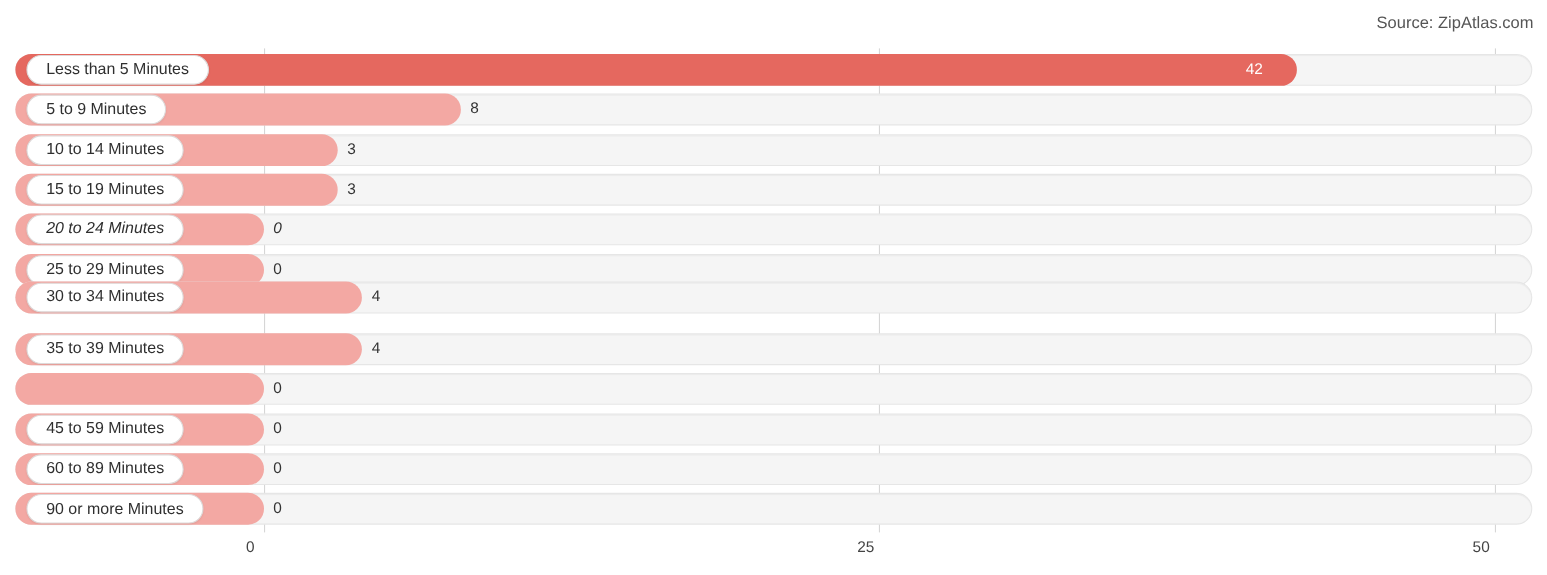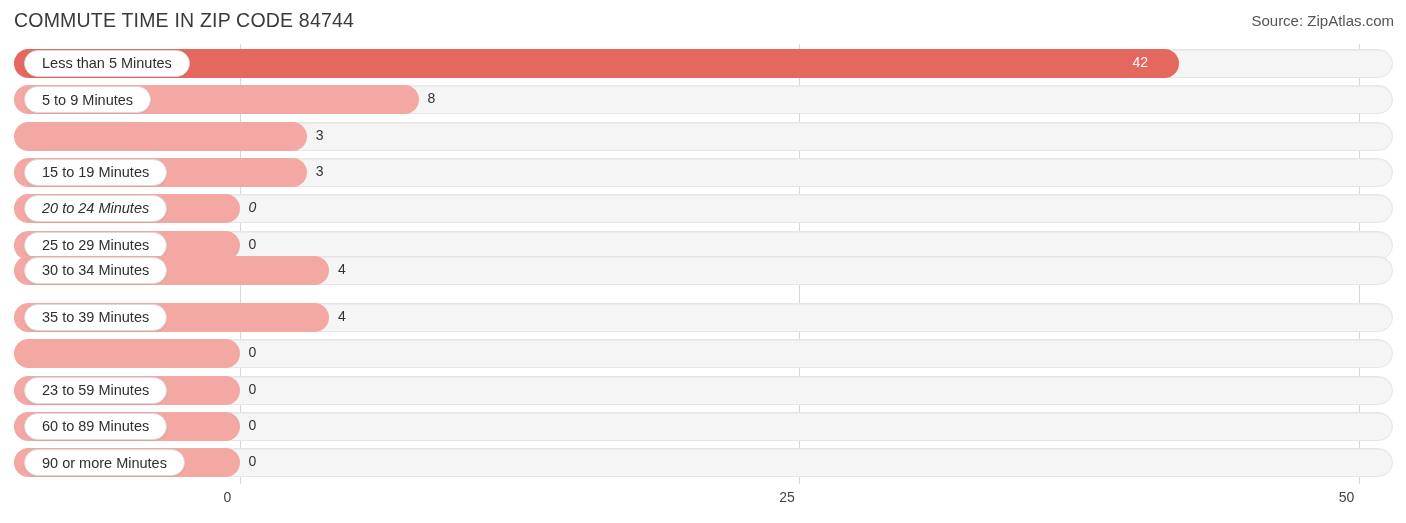--- a/index.html
+++ b/index.html
@@ -133,21 +133,20 @@
     color: #444444;
     white-space: nowrap;
     transform: translateX(-50%);
     line-height: 1;
   }
 </style>
 </head>
 <body>
 
 <div id="header">
-  <div id="chart-title">COMMUTE TIME IN ZIP CODE 84744</div>
   <div id="source-label">Source: ZipAtlas.com</div>
 </div>
 
 <div id="plot">
     <div class="gridline" style="left: 239.5px; background: rgb(214, 214, 214);"></div>
     <div class="gridline" style="left: 799px; background: rgb(214, 214, 214);"></div>
     <div class="gridline" style="left: 1358.5px; background: rgb(214, 214, 214);"></div>
     <div class="row" style="top: 1px;">
       <div class="track" style="background: rgb(245, 245, 245); border-color: rgb(230, 230, 230);"></div>
       <div class="fill" style="width: 1165.46px; background: rgb(229, 104, 95);"></div>
@@ -160,20 +159,23 @@
       <div class="track" style="background: rgb(245, 245, 245); border-color: rgb(230, 230, 230);"></div>
       <div class="fill" style="width: 404.54px; background: rgb(243, 168, 163);"></div>
       <div class="pill">
         <span class="pill-text">5 to 9 Minutes</span>
       </div>
       <div class="value" style="left: 427.54px; color: rgb(51, 51, 51);">8</div>
     </div>
     <div class="row" style="top: 73.6px;">
       <div class="track" style="background: rgb(245, 245, 245); border-color: rgb(230, 230, 230);"></div>
       <div class="fill" style="width: 292.64px; background: rgb(243, 168, 163);"></div>
+      <div class="pill">
+        <span class="pill-text">10 to 14 Minutes</span>
+      </div>
       <div class="value" style="left: 315.64px; color: rgb(51, 51, 51);">3</div>
     </div>
     <div class="row" style="top: 109.9px;">
       <div class="track" style="background: rgb(245, 245, 245); border-color: rgb(230, 230, 230);"></div>
       <div class="fill" style="width: 292.64px; background: rgb(243, 168, 163);"></div>
       <div class="pill">
         <span class="pill-text">15 to 19 Minutes</span>
       </div>
       <div class="value" style="left: 315.64px; color: rgb(51, 51, 51);">3</div>
     </div>
@@ -211,21 +213,21 @@
     </div>
     <div class="row" style="top: 291.4px;">
       <div class="track" style="background: rgb(245, 245, 245); border-color: rgb(230, 230, 230);"></div>
       <div class="fill" style="width: 225.5px; background: rgb(243, 168, 163);"></div>
       <div class="value" style="left: 248.5px; color: rgb(51, 51, 51);">0</div>
     </div>
     <div class="row" style="top: 327.7px;">
       <div class="track" style="background: rgb(245, 245, 245); border-color: rgb(230, 230, 230);"></div>
       <div class="fill" style="width: 225.5px; background: rgb(243, 168, 163);"></div>
       <div class="pill">
-        <span class="pill-text">23 to 59 Minutes</span>
+        <span class="pill-text">45 to 59 Minutes</span>
       </div>
       <div class="value" style="left: 248.5px; color: rgb(51, 51, 51);">0</div>
     </div>
     <div class="row" style="top: 364px;">
       <div class="track" style="background: rgb(245, 245, 245); border-color: rgb(230, 230, 230);"></div>
       <div class="fill" style="width: 225.5px; background: rgb(243, 168, 163);"></div>
       <div class="pill">
         <span class="pill-text">60 to 89 Minutes</span>
       </div>
       <div class="value" style="left: 248.5px; color: rgb(51, 51, 51);">0</div>

